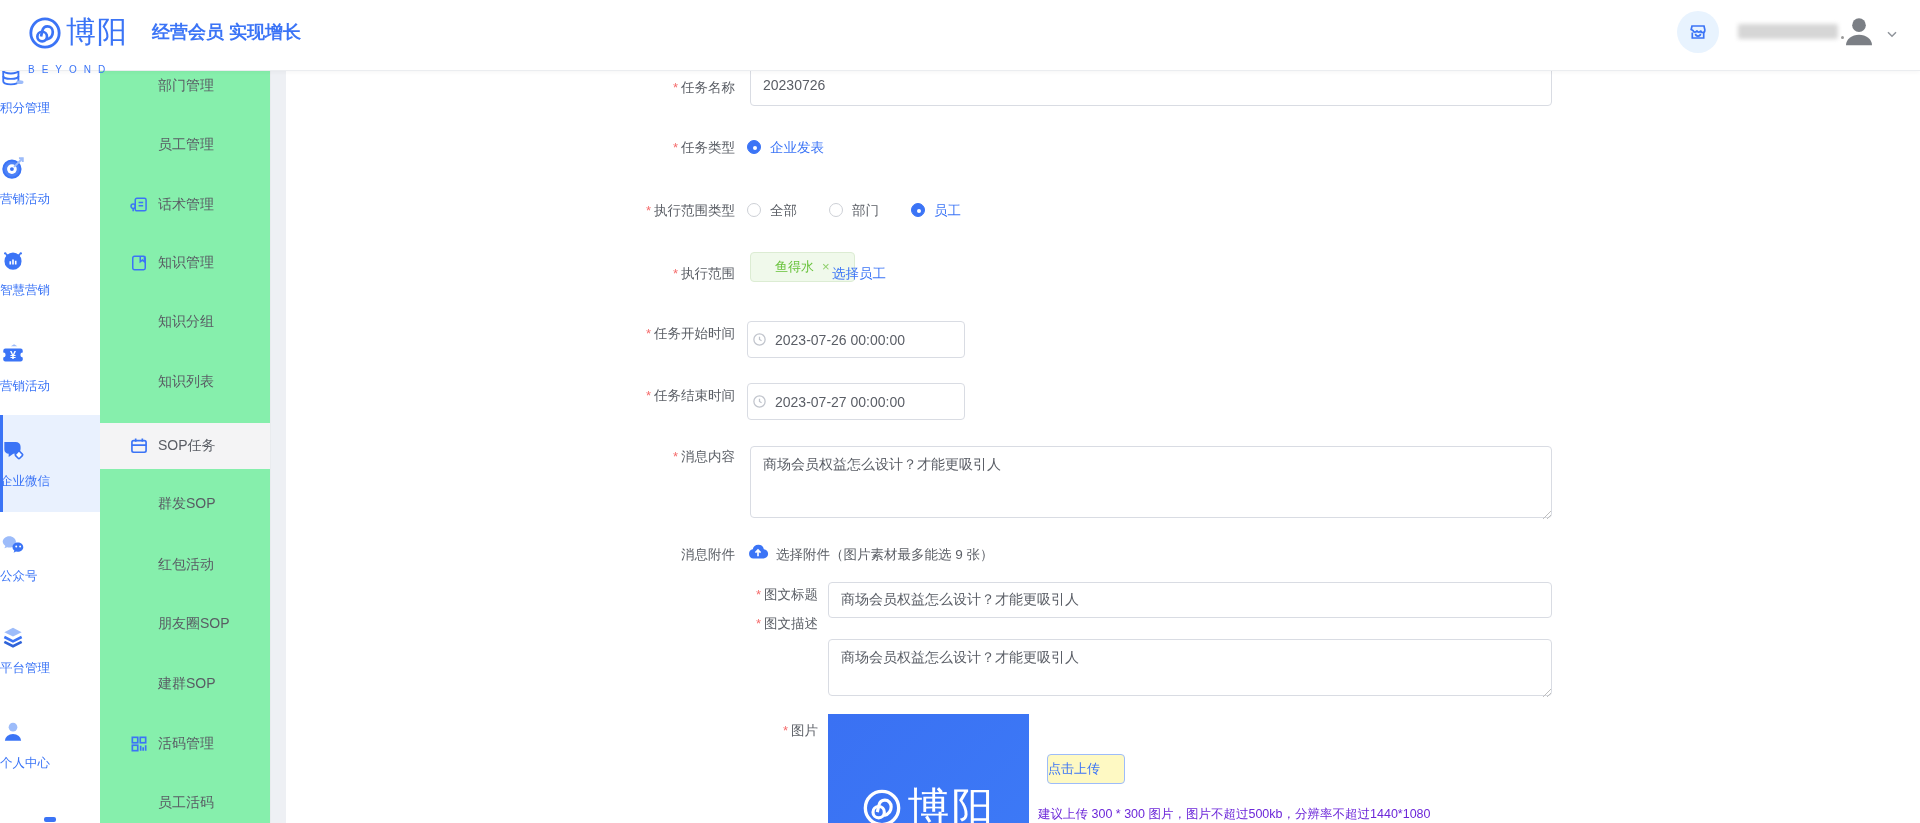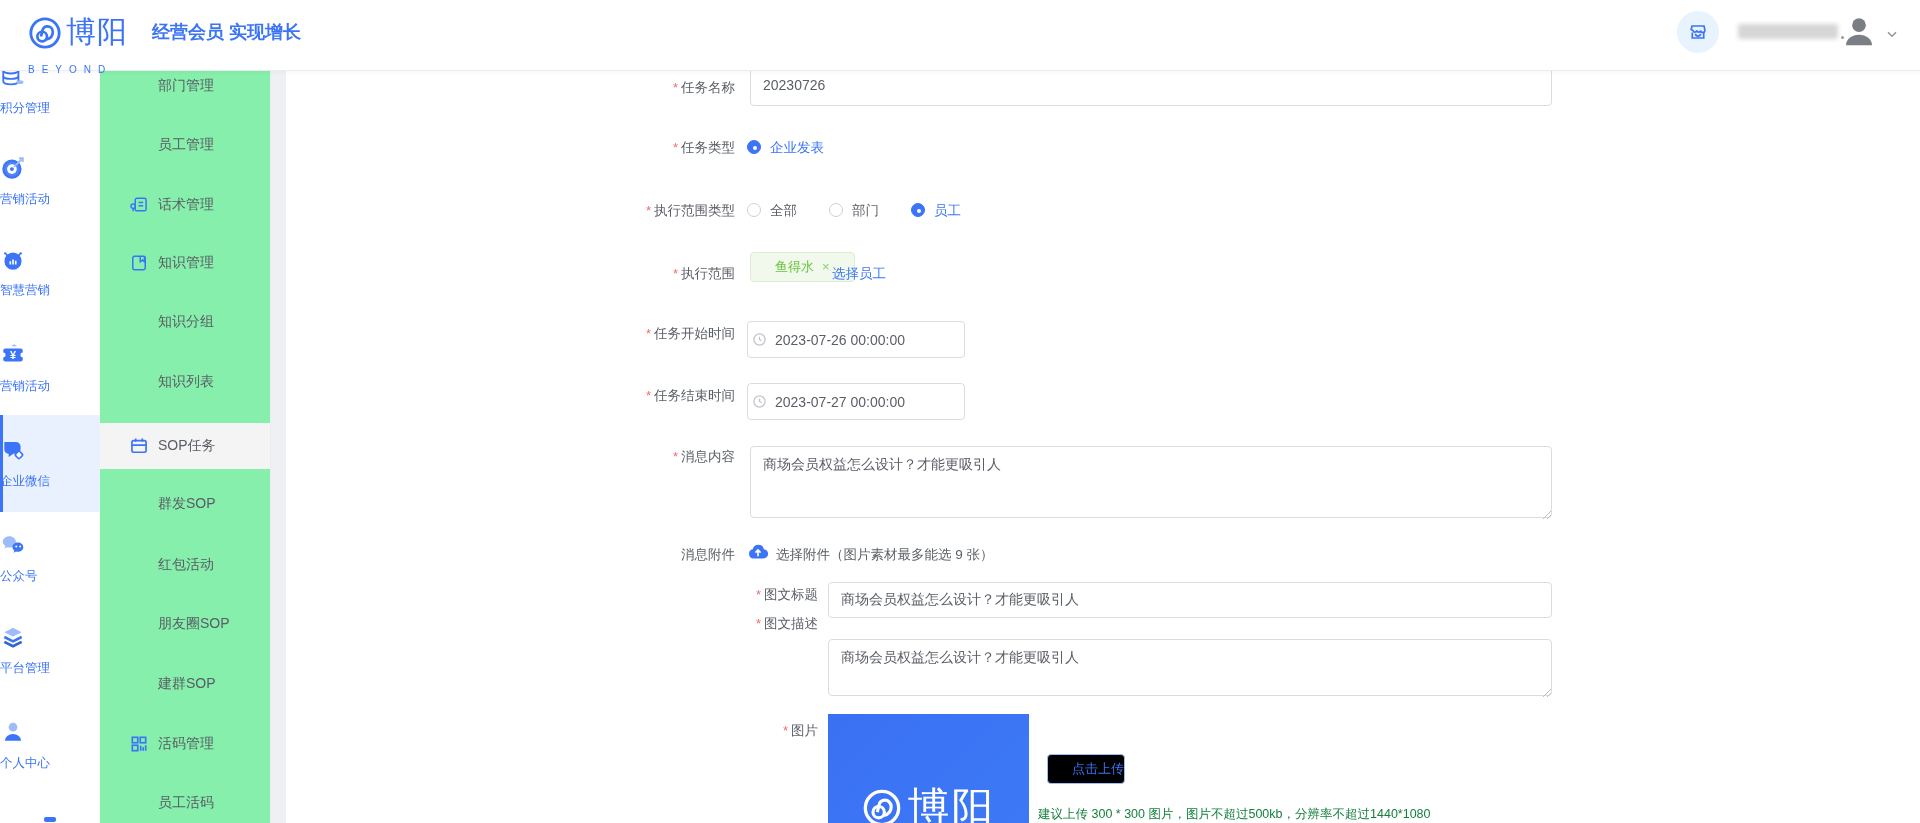--- a/index.html
+++ b/index.html
@@ -40,23 +40,23 @@
   .radio{display:inline-block;width:14px;height:14px;border:1px solid #cdd0d6;border-radius:50%;background:#fff;box-sizing:border-box;cursor:pointer;position:absolute}
   .radio.on{background:#3b74f6;border-color:#3b74f6}
   .radio.on::after{content:"";position:absolute;left:4.5px;top:4.5px;width:4px;height:4px;border-radius:50%;background:#fff}
   .rlabel{position:absolute;font-size:13.5px;color:#5b5f66;height:19px;line-height:19px;cursor:pointer}
   .rlabel.sel{color:#3b74f6}
   .gtag{position:absolute;height:30px;line-height:28px;box-sizing:border-box;border:1px solid #dcecd3;
         background:#f0f9eb;color:#67c23a;border-radius:4px;font-size:13px;padding:0 24px;display:flex;align-items:center;gap:8px}
   .gtag .x{color:#8fcf6b;font-size:13px;cursor:pointer}
   .blink{position:absolute;font-size:13.5px;color:#3b74f6;cursor:pointer;height:19px;line-height:19px}
   .handle{position:absolute;right:2px;bottom:2px;width:10px;height:10px;pointer-events:none}
-  .upbtn{position:absolute;width:78px;height:30px;border:1px solid #9dbcfa;border-radius:4px;background:#000000;
-         color:#3b74f6;font-size:13px;text-align:right;line-height:28px;box-sizing:border-box;cursor:pointer}
-  .hint{position:absolute;font-size:12.5px;color:#15803d;white-space:nowrap}
+  .upbtn{position:absolute;width:78px;height:30px;border:1px solid #9dbcfa;border-radius:4px;background:#fef9c3;
+         color:#3b74f6;font-size:13px;text-align:left;line-height:28px;box-sizing:border-box;cursor:pointer}
+  .hint{position:absolute;font-size:12.5px;color:#6d28d9;white-space:nowrap}
   .imgprev{position:absolute;width:201px;height:200px;background:linear-gradient(135deg,#3a71f3,#3d7bf7);overflow:hidden}
 </style>
 </head>
 <body>
 
 <div class="header">
   <div class="abs" style="left:28px;top:12px;display:flex;flex-direction:column">
     <div style="display:flex;align-items:center;gap:4px">
       <span style="width:34px;height:34px;display:inline-block">
         <svg width="34" height="34" viewBox="0 0 24 24" fill="none" stroke="#3b74f6" stroke-width="2">

